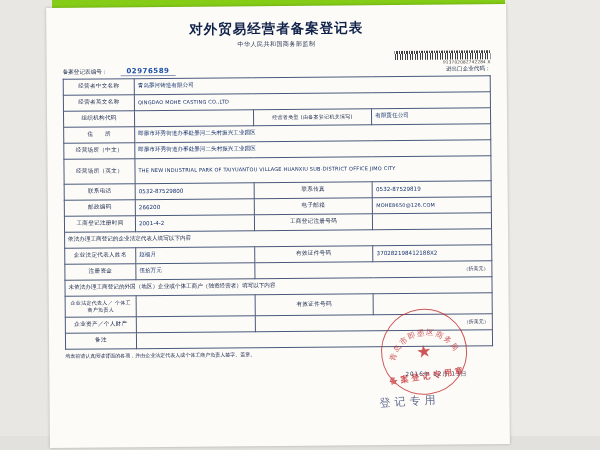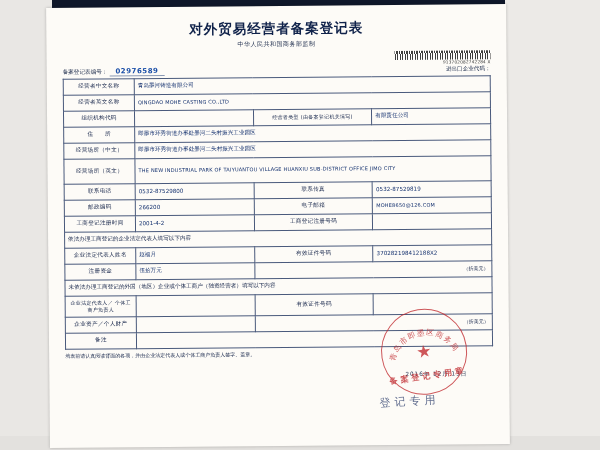--- a/index.html
+++ b/index.html
@@ -4,21 +4,21 @@
 <style>
   html,body{margin:0;padding:0;}
   body{
     width:600px;height:450px;
     background:#f2f0ee;
     font-family:"DejaVu Sans","Liberation Sans",sans-serif;
     overflow:hidden;
   }
   .page{
     position:absolute;left:0;top:0;width:600px;height:450px;
-    background:#0f172a;
+    background:#84cc16;
   }
   
   .sheet{
     position:absolute;
     left:48px;top:6px;width:460px;height:440px;
     background:#fdfbf7;
     box-shadow:0 0 3px rgba(0,0,0,.25);
     transform:rotate(-0.5deg);
     overflow:hidden;
   }
@@ -34,21 +34,21 @@
     text-align:center;font-size:13.5px;font-weight:bold;letter-spacing:1px;
     color:#10224a;margin:0 0 2px 0;
   }
   .subtitle{
     text-align:center;font-size:6px;color:#1b2a4a;letter-spacing:.5px;margin-bottom:3px;
   }
   .hdrrow{
     display:flex;justify-content:space-between;align-items:flex-end;
     font-size:5.6px;margin-bottom:2px;
   }
-  .hdr-left{display:flex;align-items:flex-end;gap:2px;}
+  .hdr-left{display:flex;align-items:flex-end;gap:13px;}
   .regno{
     color:#1b4fa8;font-weight:bold;font-size:7px;letter-spacing:.5px;
     border-bottom:.6px solid #8a99b5;padding:0 6px;
   }
   .hdr-right{text-align:right;line-height:1.4;}
   .barcode{
     font-size:4.2px;letter-spacing:.2px;color:#333;
   }
   .barlines{
     height:9px;width:96px;margin-left:auto;

